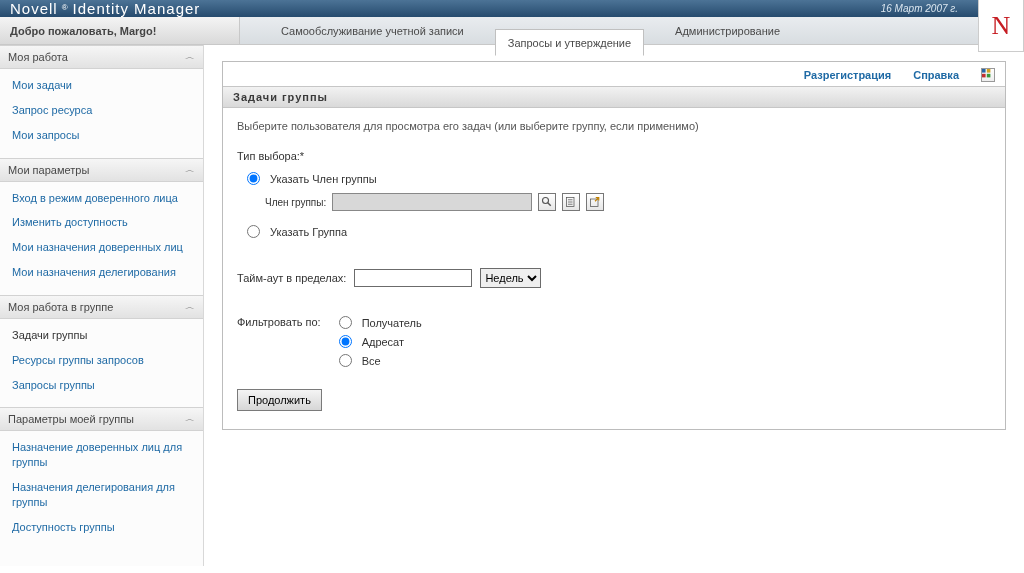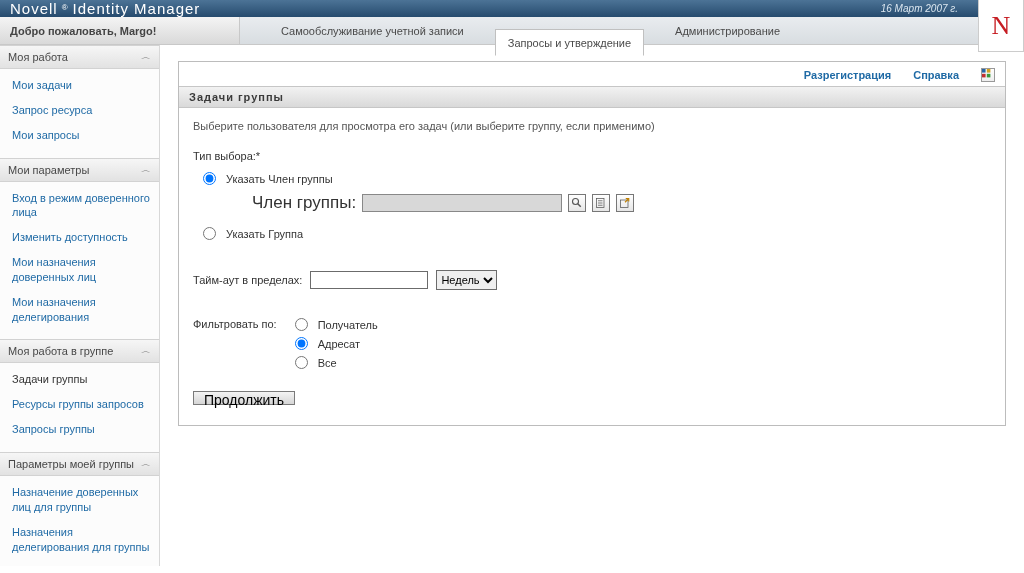--- a/index.html
+++ b/index.html
@@ -26,21 +26,21 @@
     background:linear-gradient(#f4f4f4,#d9d9d9);
     border-right:1px solid #c8c8c8; }
   .tabs { flex:1; display:flex; gap:18px; padding-left:28px;
     background:linear-gradient(#e9ecef,#d8dde1); }
   .tab { padding:7px 12px 6px 12px; color:#4a4a4a; font-size:11px; cursor:pointer;
     border:1px solid transparent; border-bottom:none; }
   .tab.active { background:#fff; border-color:#c0c0c0; border-bottom:1px solid #fff;
     position:relative; top:12px; }
   
   .layout { display:flex; height:calc(573px - 24px - 28px); }
-  .sidebar { width:160px; background:#fcfcfc; border-right:1px solid #d8d8d8;
+  .sidebar { width:204px; background:#fcfcfc; border-right:1px solid #d8d8d8;
     overflow-y:auto; }
   .side-group-hdr { background:linear-gradient(#f6f6f6,#e2e2e2);
     border-top:1px solid #d2d2d2; border-bottom:1px solid #d2d2d2;
     padding:4px 8px; display:flex; align-items:center; justify-content:space-between;
     color:#474747; font-size:11px; cursor:pointer; }
   .side-group-hdr .chev { font-size:10px; color:#6b6b6b; transform:scaleY(0.6); }
   .side-links { padding:4px 0 10px 0; }
   .side-link { display:block; padding:5px 8px 5px 12px; color:#1f6aa5; cursor:pointer;
     line-height:1.35; }
   .side-link.current { color:#333; font-weight:normal; cursor:default; }
@@ -57,35 +57,35 @@
   .panel-title-bar { background:linear-gradient(#f2f2f2,#d9d9d9);
     border-top:1px solid #c6c6c6; border-bottom:1px solid #c6c6c6;
     padding:4px 10px; font-weight:bold; letter-spacing:1px; color:#3a3a3a; }
   .panel-body { padding:12px 14px 18px 14px; }
   .instr { color:#555; margin-bottom:18px; }
   .row-label { color:#333; margin-bottom:10px; }
   .radio-row { display:flex; align-items:center; gap:10px; margin:6px 0 6px 10px;
     color:#333; }
   .radio-row input[type=radio] { margin:0; }
   .member-row { display:flex; align-items:center; gap:6px; margin:8px 0 14px 28px; }
-  .member-row .lbl { color:#333; font-size:17px;margin-left:31px; }
+  .member-row .lbl { color:#333; font-size:10px; }
   .txt { height:18px; border:1px solid #888; background:#d8d8d8; width:200px;
     font-size:11px; padding:1px 3px; }
   .ibtn { width:18px; height:18px; border:1px solid #777; background:linear-gradient(#fff,#e6e6e6);
     display:inline-flex; align-items:center; justify-content:center; cursor:pointer; }
   .ibtn svg { width:12px; height:12px; }
   .timeout-row { display:flex; align-items:center; gap:8px; margin:30px 0 28px 0; }
   .timeout-row .num { width:118px; height:18px; border:1px solid #6b6b6b; background:#fff;
     font-size:11px; padding:1px 3px; }
   .sel { height:20px; border:1px solid #6b6b6b; background:#efefef; font-size:11px; }
   .filter-block { display:flex; gap:18px; align-items:flex-start; }
   .filter-block .opts { display:flex; flex-direction:column; gap:6px; }
-  .btn { margin-top:22px; height:14px; padding:0 10px;
+  .btn { margin-top:22px; height:22px; padding:0 10px;
     border:1px solid #7a7a7a; background:linear-gradient(#f4f4f4,#d6d6d6);
-    font-size:14px; cursor:pointer; }
+    font-size:11px; cursor:pointer; }
 </style>
 </head>
 <body>
 
 <div class="hdr">
   <span class="title">
     <span>Novell</span>
       <span class="reg">®</span>
     <span class="thin">Identity Manager</span>
   </span>

